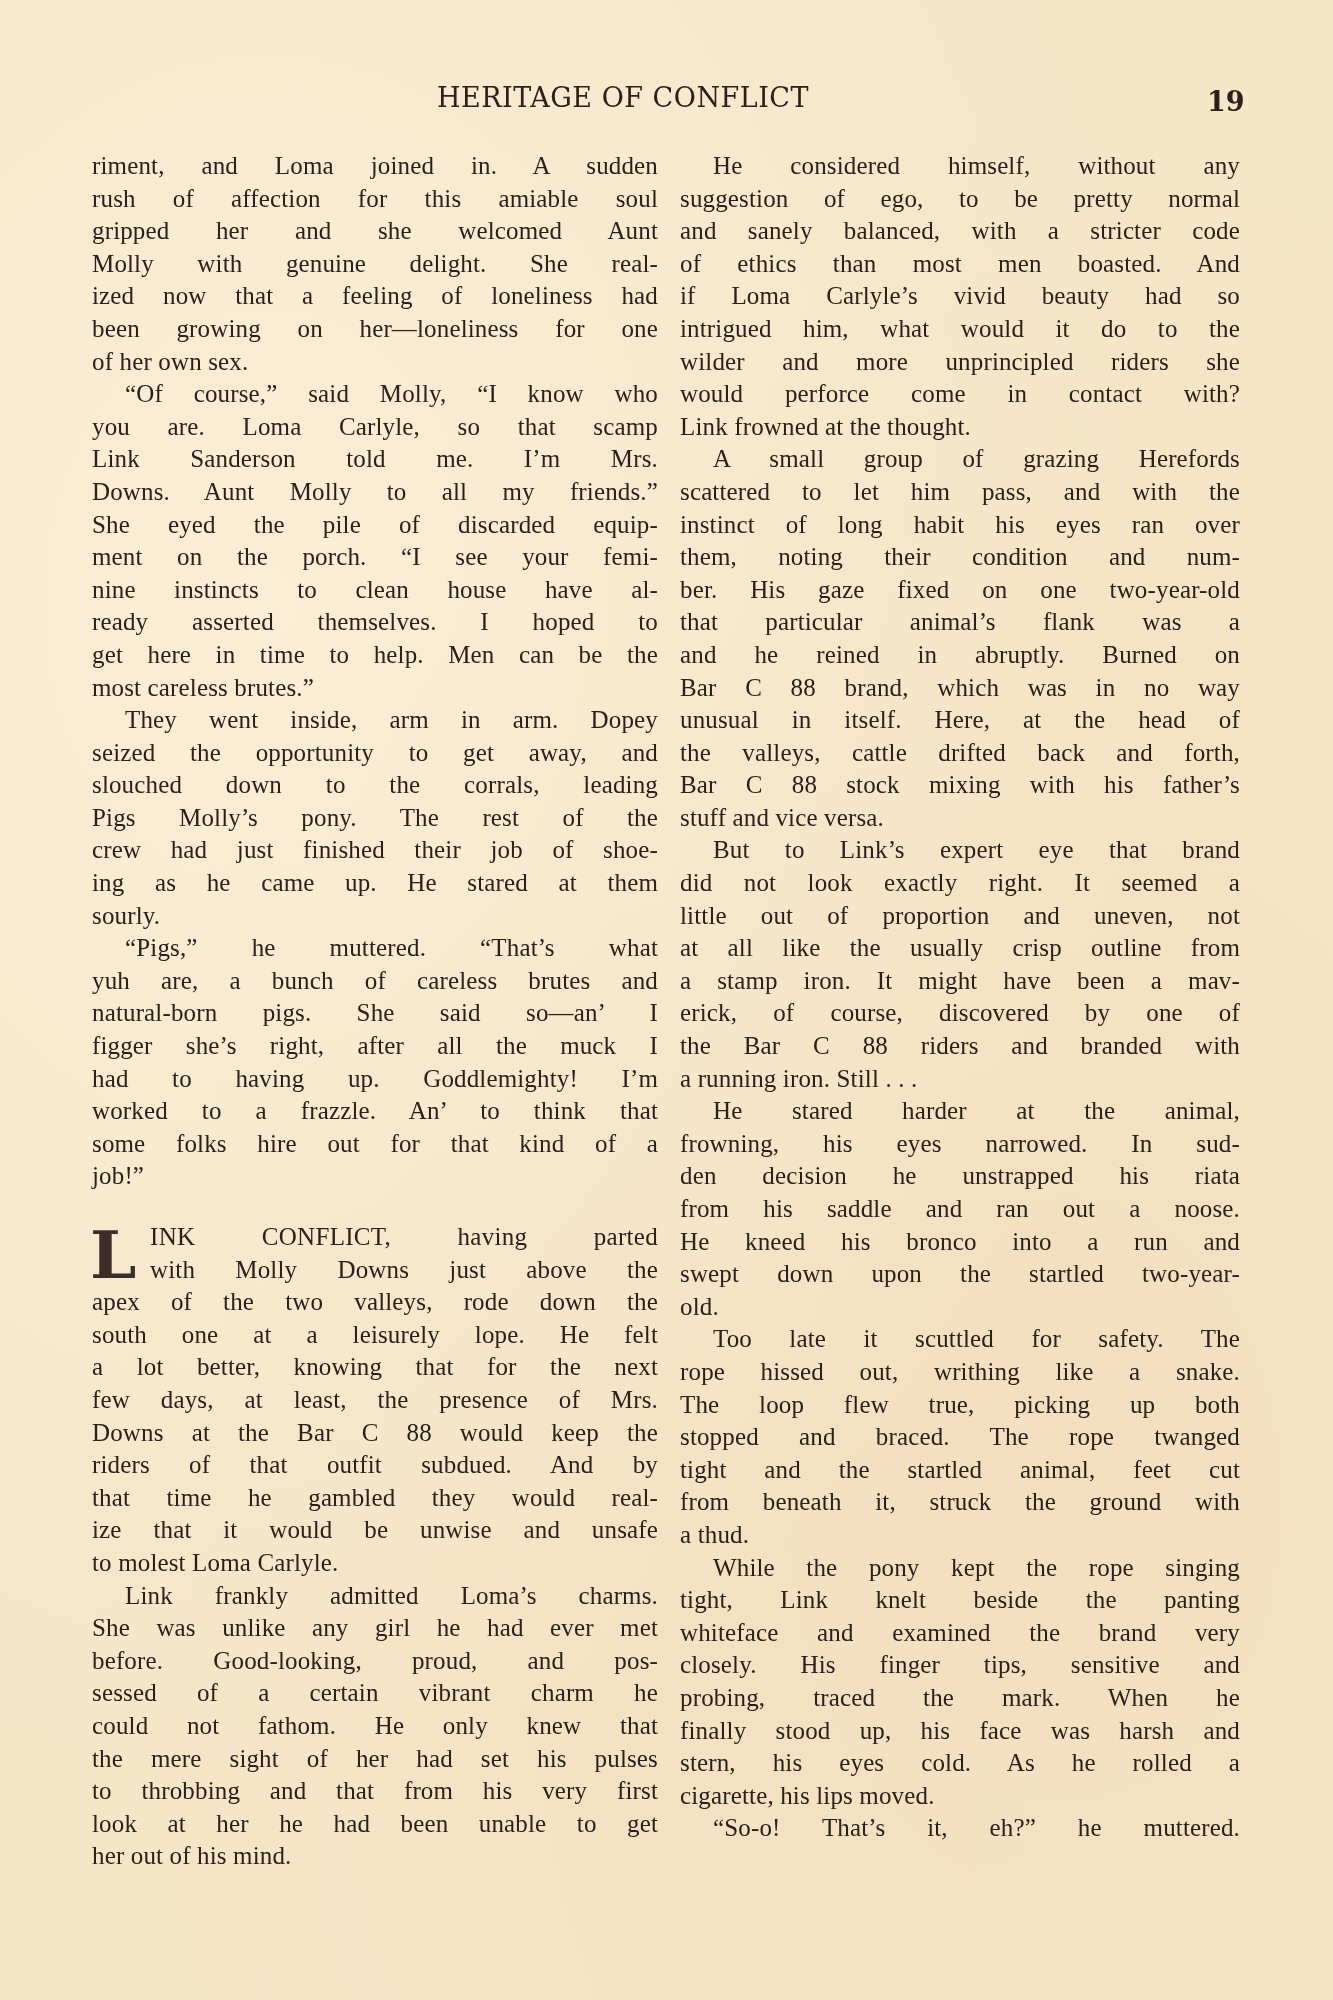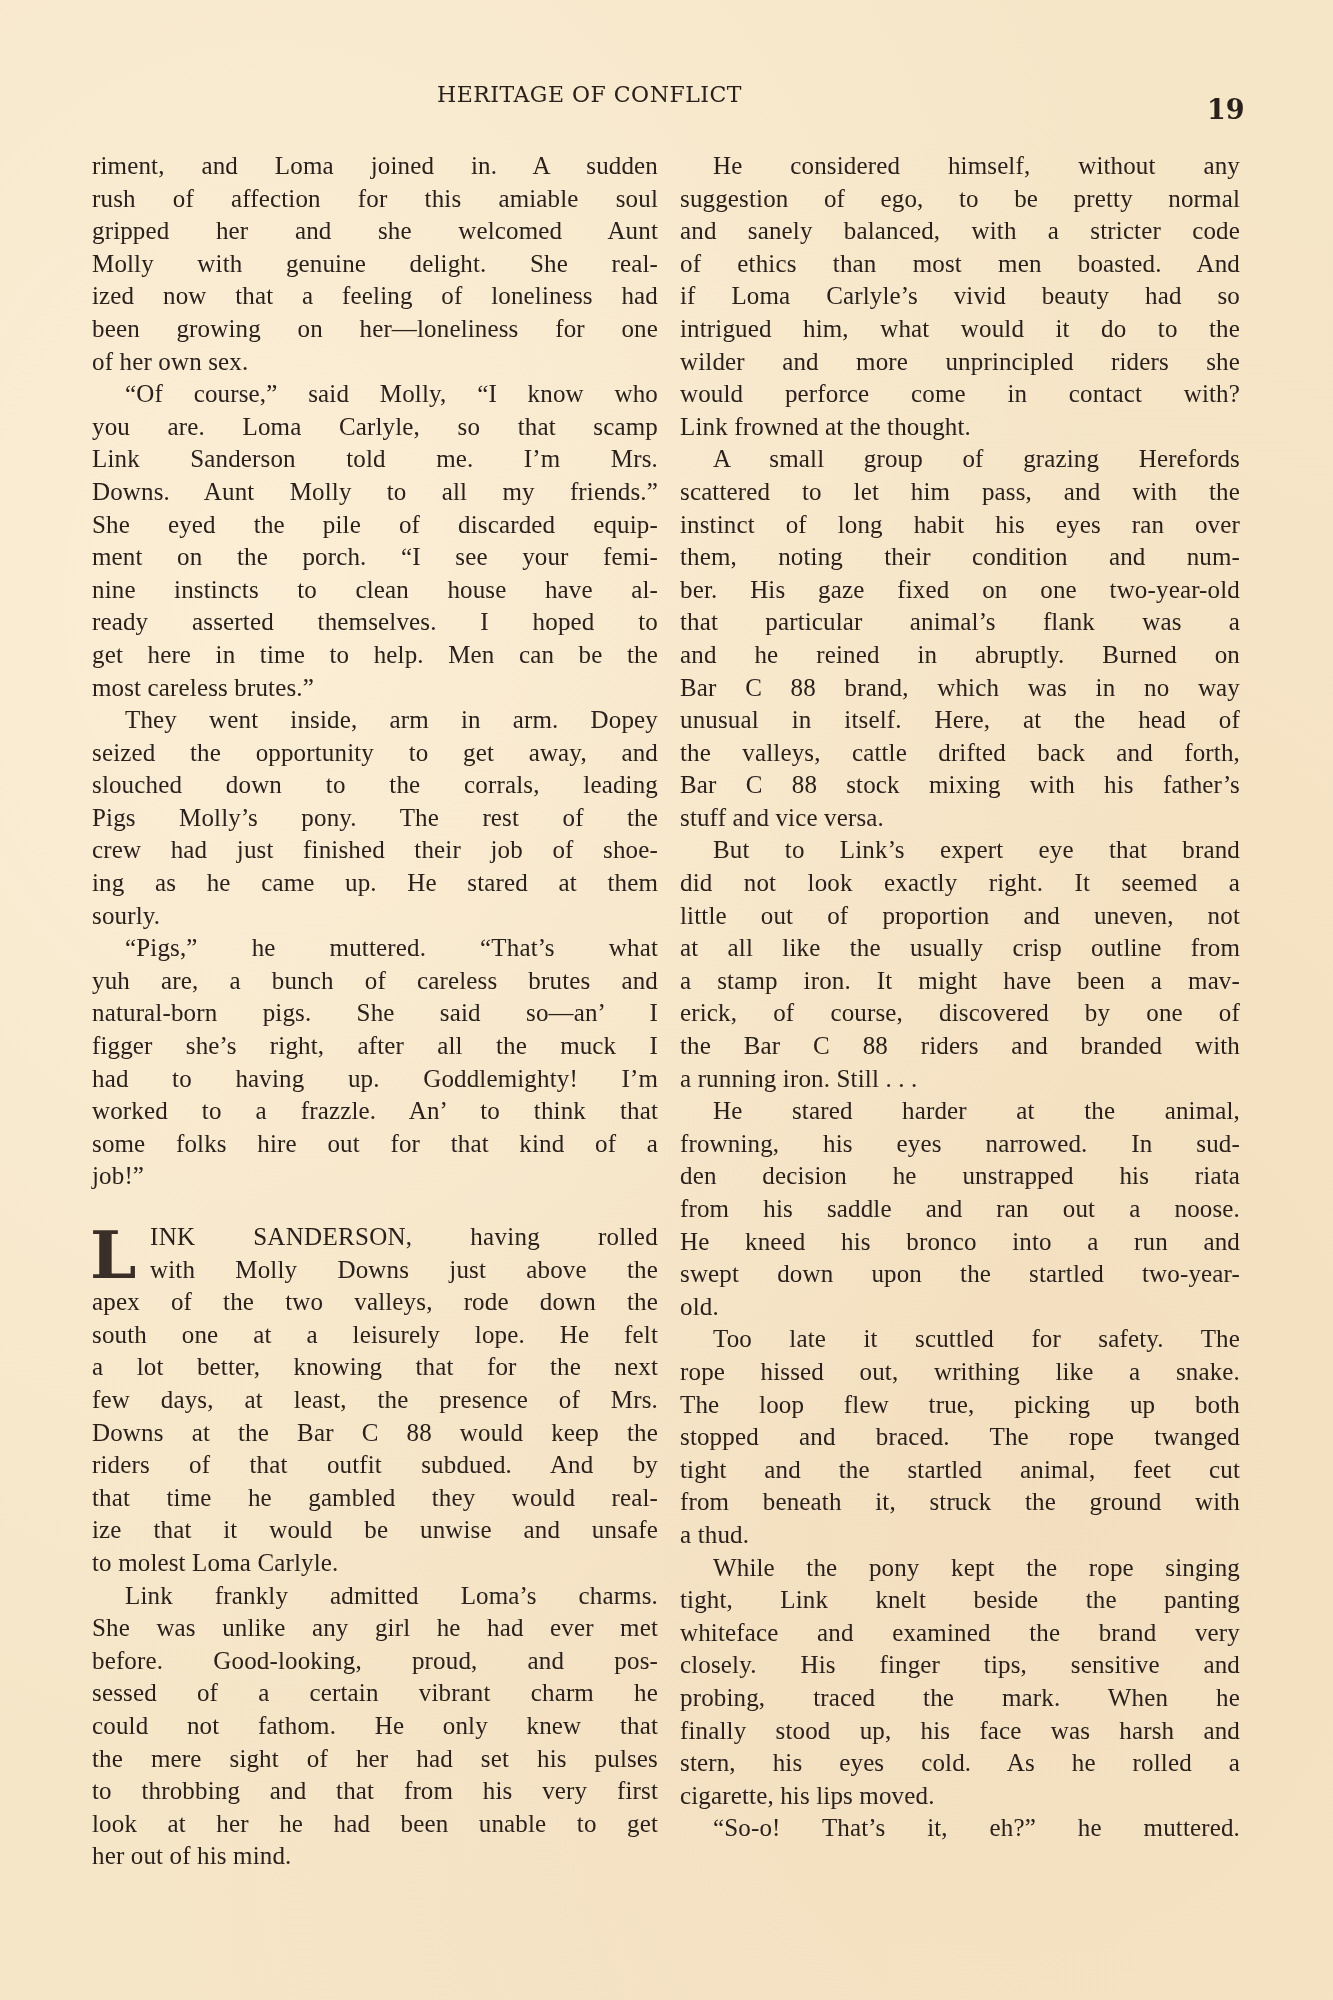--- a/index.html
+++ b/index.html
@@ -29,28 +29,28 @@
       top: 82px;
       left: 0;
       width: 1333px;
       height: 40px;
     }
     .running-title {
       position: absolute;
       left: 437px;
       top: 0;
       font-family: "DejaVu Serif", "Liberation Serif", serif;
-      font-size: 22px;
+      font-size: 27px;
       letter-spacing: 0.5px;
       color: #2a211c;
     }
     .page-number {
       position: absolute;
       left: 1207px;
-      top: 12px;
+      top: 4px;
       font-family: "DejaVu Serif", "Liberation Serif", serif;
       font-size: 27px;
       font-weight: bold;
       color: #2a211c;
     }
     .column {
       position: absolute;
       top: 150px;
       width: 566px;
     }
@@ -146,21 +146,21 @@
         <span class="line">had to having up.  Goddlemighty!  I’m</span>
         <span class="line">worked to a frazzle.  An’ to think that</span>
         <span class="line">some folks hire out for that kind of a</span>
         <span class="line last">job!”</span>
       </div>
 
     <div class="para-gap"></div>
 
     <div class="dropcap-block">
       <span class="dropcap">L</span>
-      <span class="line after-cap smallcaps">INK SANDERSON, having rolled</span>
+      <span class="line after-cap smallcaps">INK CONFLICT, having parted</span>
       <span class="line after-cap">with Molly Downs just above the</span>
       <div>
           <span class="line">apex of the two valleys, rode down the</span>
           <span class="line">south one at a leisurely lope.  He felt</span>
           <span class="line">a lot better, knowing that for the next</span>
           <span class="line">few days, at least, the presence of Mrs.</span>
           <span class="line">Downs at the Bar C 88 would keep the</span>
           <span class="line">riders of that outfit subdued.  And by</span>
           <span class="line">that time he gambled they would real-</span>
           <span class="line">ize that it would be unwise and unsafe</span>

